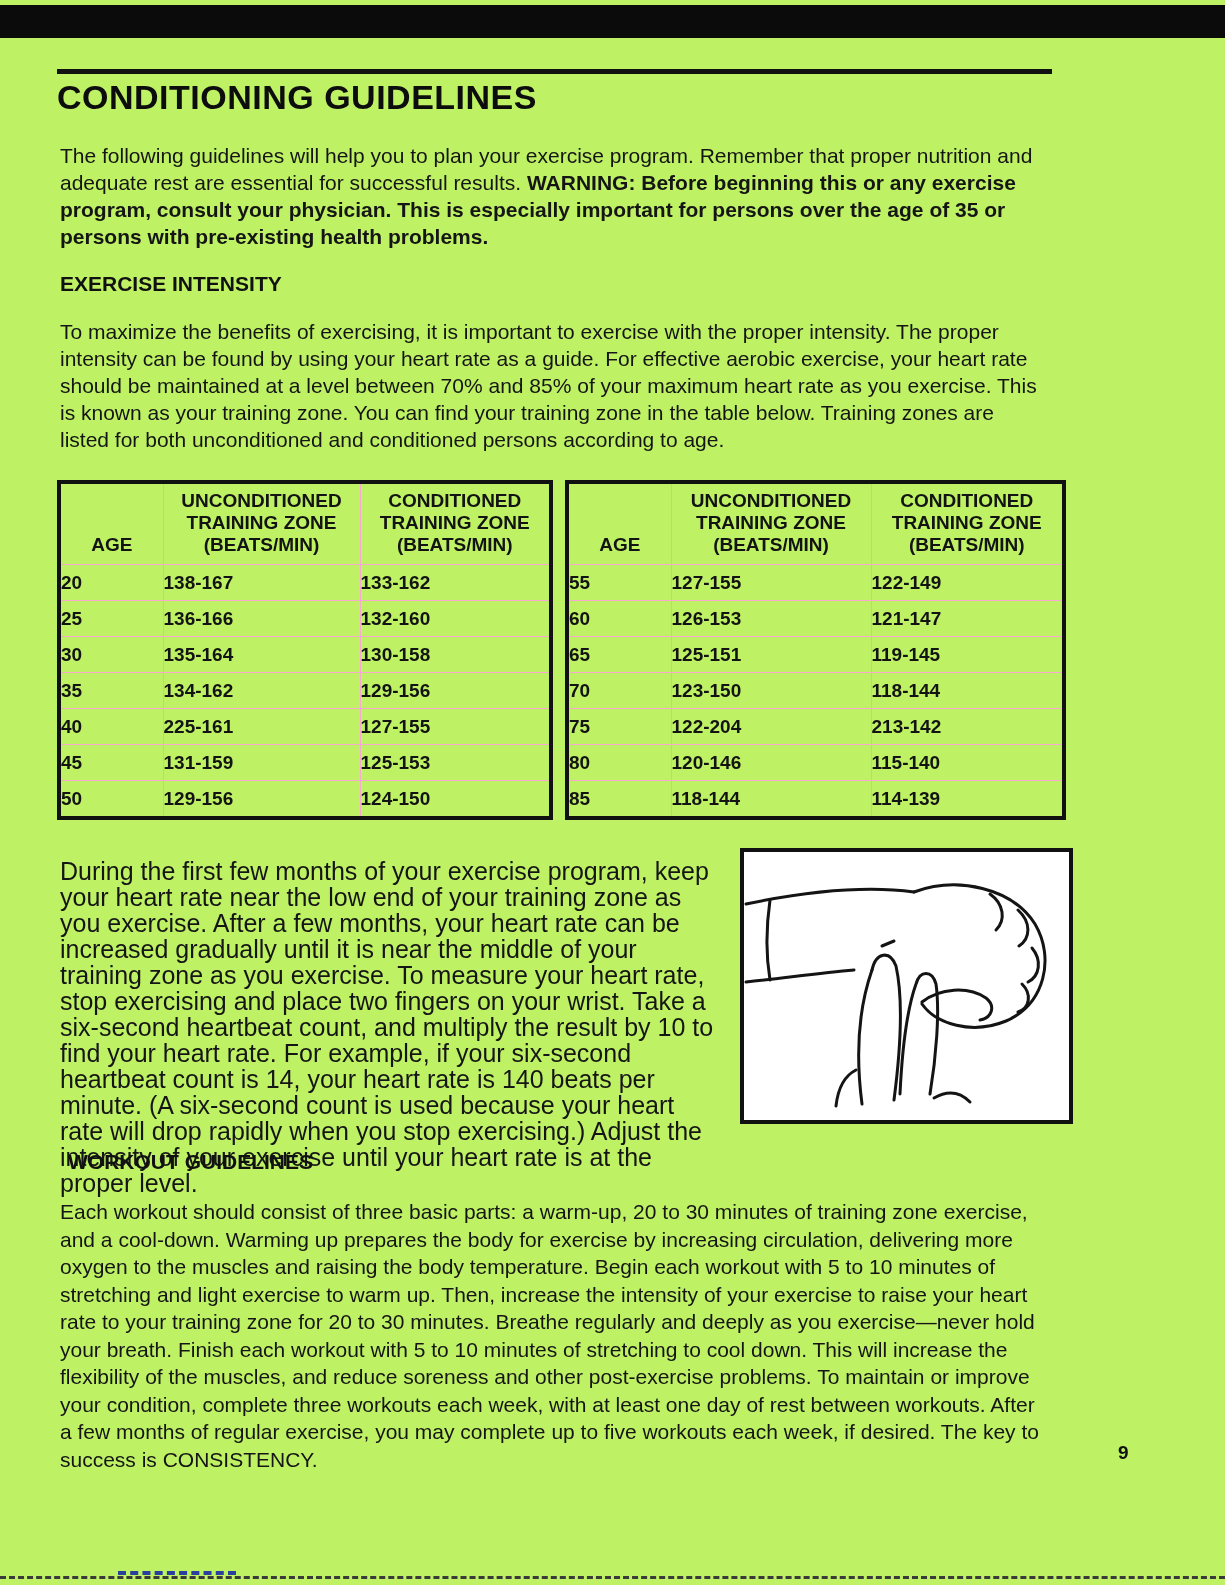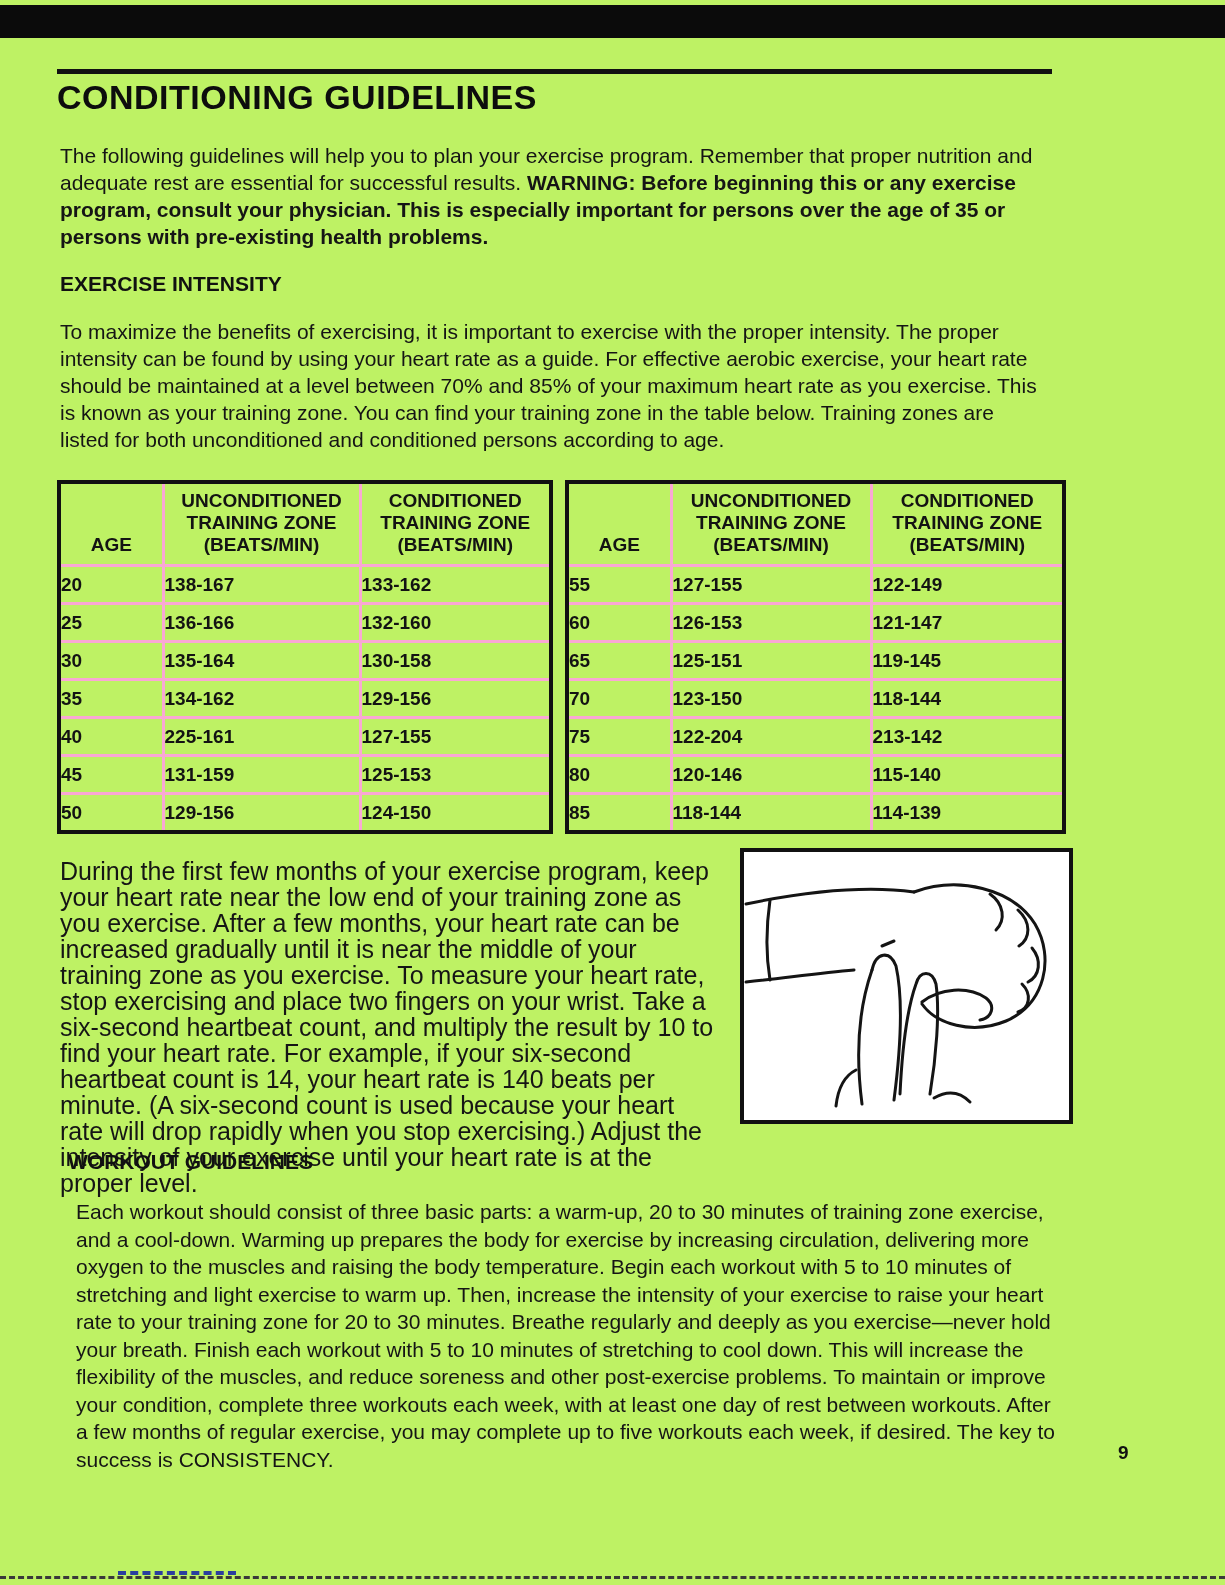--- a/index.html
+++ b/index.html
@@ -26,39 +26,39 @@
   .p-exercise { top:318px; left:60px; width:988px; }
 
   .tz-table {
     position:absolute; top:480px;
     border-collapse:collapse; table-layout:fixed;
     border:4px solid #111;
     font-weight:700; color:#131313;
   }
   .tz-table.left-table  { left:57px;  width:492px; }
   .tz-table.right-table { left:565px; width:497px; }
-  .tz-table th, .tz-table td { border:3px solid #f9a8d4; }
+  .tz-table th, .tz-table td { border:1px solid #f9a8d4; }
   .tz-table th {
     font-size:19px; line-height:22px; white-space:pre-line;
     vertical-align:bottom; padding:6px 2px 8px 2px; font-weight:700;
   }
   .tz-table td { font-size:19px; height:33px; padding:1px 0; }
 
   .p-heart { top:845px; left:60px; width:662px; font-size:25px; line-height:26px;margin-top:13px; }
 
   .pulse-figure {
     position:absolute; top:848px; left:740px;
     width:325px; height:268px;
     border:4px solid #111; background:#fff;
     box-sizing:content-box;
   }
   .pulse-figure svg { display:block; width:100%; height:100%; }
 
   .h-workout { top:1150px; left:68px; }
-  .p-workout { top:1198px; left:60px; width:990px; line-height:27.5px;margin-left:16px; }
+  .p-workout { top:1198px; left:60px; width:990px; line-height:27.5px; }
 
   .page-number { position:absolute; top:1442px; left:1118px; font-size:19px; font-weight:700; color:#111; }
 
   .bottom-dashed-line { position:absolute; top:1576px; left:0; width:100%; border-top:3px dashed #3a3a3a; }
   .bottom-blue-dashes { position:absolute; top:1571px; left:118px; width:118px; border-top:4px dashed #2b3f9e; }
 </style>
 </head>
 <body>
 
 <div class="page">

